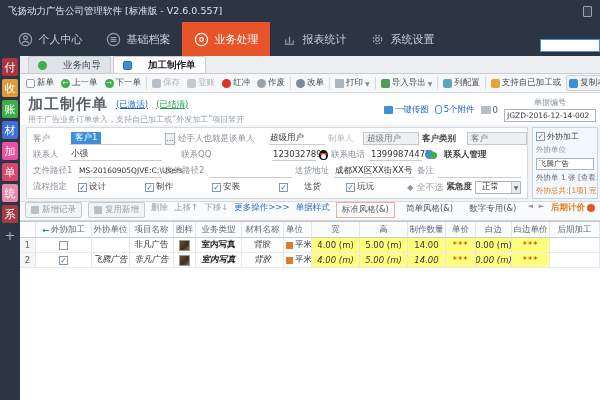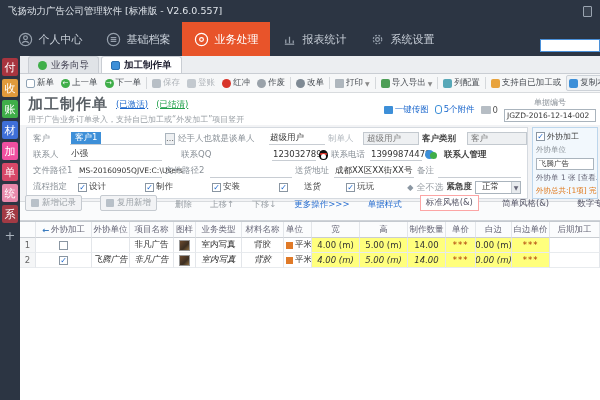--- a/index.html
+++ b/index.html
@@ -22,21 +22,21 @@
 
   
   .workspace{display:flex;height:344px}
   .sidebar{width:20px;background:#2c3543;padding-top:2px;flex:none}
   .side-item{width:16px;height:18px;margin:0 auto 3px auto;color:#fff;display:flex;align-items:center;justify-content:center;font-size:11px;border-radius:2px;cursor:default}
   .side-plus{width:16px;height:16px;margin:4px auto;color:#aab3bd;display:flex;align-items:center;justify-content:center;font-size:13px}
   .main{flex:1;display:flex;flex-direction:column;background:#f2f3f5;min-width:0}
 
   
   .doctabs{height:18px;background:#eceef1;border-bottom:1px solid #c9cdd3;display:flex;align-items:flex-end;padding-left:8px;gap:2px}
-  .doctab{height:17px;padding:4px 9px;display:flex;align-items:center;gap:4px;font-size:9.5px;color:#445;border:1px solid #c9cdd3;border-bottom:none;background:#e0e3e7;border-radius:3px 3px 0 0}
+  .doctab{height:17px;padding:4px 9px;display:flex;align-items:center;gap:16px;font-size:9.5px;color:#445;border:1px solid #c9cdd3;border-bottom:none;background:#e0e3e7;border-radius:3px 3px 0 0}
   .doctab.active{background:#fff;font-weight:bold;color:#223}
   .dt-ic{width:9px;height:9px;border-radius:2px;flex:none}
   .dt-wizard{background:#3fae49;border-radius:50%}
   .dt-doc{background:#3d8fd8;border:1px solid #2a6fb0}
 
   
   .toolbar{height:19px;background:#f6f7f8;border-bottom:1px solid #d8dbde;display:flex;align-items:center;padding:0 4px;gap:3px;font-size:8.5px;color:#4a4f55;white-space:nowrap}
   .tbtn{display:flex;align-items:center;gap:2px;padding:1px 2px;cursor:default}
   .tbtn.boxed{border:1px solid #cdd2d8;background:#f0f2f4;border-radius:2px}
   .tbtn.disabled{color:#b0b5ba}
@@ -101,21 +101,21 @@
   .combo-sm .arr{width:9px;height:11px;background:#e8ebee;border-left:1px solid #c5cbd1;color:#667;font-size:6px;display:flex;align-items:center;justify-content:center}
 
   
   .outpanel{width:66px;flex:none;background:#f2f8fd;border:1px solid #bcd6ec;padding:3px 3px;display:flex;flex-direction:column;gap:3px;font-size:8px;color:#444;overflow:hidden}
   .outpanel .row{display:flex;align-items:center;gap:2px;white-space:nowrap}
   .out-input{flex:1;height:12px;border:1px solid #aab4bd;background:#fff;display:flex;align-items:center;padding:0 2px;font-size:7.5px;min-width:0}
   .out-link{color:#667;font-size:7.5px}
   .out-total{color:#e07a1e;font-size:7.5px;white-space:nowrap}
 
   
-  .gridbar{height:20px;background:#fafbfc;border-top:1px solid #d8dbde;border-bottom:1px solid #cfd3d8;display:flex;align-items:flex-end;padding:9px 5px;gap:18px;font-size:8.5px;white-space:nowrap}
+  .gridbar{height:20px;background:#fafbfc;border-top:1px solid #d8dbde;border-bottom:1px solid #cfd3d8;display:flex;align-items:flex-start;padding:0 5px;gap:6px;font-size:8.5px;white-space:nowrap}
   .gbtn{border:1px solid #c5cad0;background:#f2f3f5;color:#9aa0a6;padding:1px 5px;display:flex;gap:3px;align-items:center;border-radius:2px}
   .gbtn .bic{width:8px;height:8px;background:#b8c0c8;border-radius:1px}
   .gtxt{color:#9aa0a6}
   .glink{color:#2a6fd0}
   .stab{padding:1px 5px;color:#556}
   .stab.active{border:1px solid #fca5a5;background:#fff}
   .garrow{color:#99a;font-size:7px}
   .postprice{margin-left:auto;color:#e07a1e;font-weight:bold;display:flex;align-items:center;gap:2px}
   .pp-dot{width:8px;height:8px;border-radius:50%;background:#e8542a}
 
@@ -126,21 +126,21 @@
   .g-h .cell{color:#667;font-size:8.5px;border-bottom:1px solid #c9cdd2;background:#fbfcfd}
   .g-r{height:15px}
   .cell{border-right:1px solid #e3e6ea;border-bottom:1px solid #e8ebee;display:flex;align-items:center;justify-content:center;font-size:8.5px;overflow:hidden;white-space:nowrap;flex:none}
   .c-num{width:16px;background:#f5f6f7;color:#666}
   .c-out{width:56px}.c-co{width:38px}.c-prj{width:44px}.c-pic{width:22px}
   .c-biz{width:46px}.c-mat{width:42px}.c-unit{width:28px;justify-content:flex-start;padding-left:2px}
   .c-w{width:48px}.c-h{width:48px}.c-qty{width:38px}.c-pr{width:30px}
   .c-mg{width:36px}.c-mp{width:38px}.c-post{flex:1;min-width:0}
   .yellow{background:#ffff7d}
   .stars{color:#aa3300;letter-spacing:1px}
-  .bizname{font-weight:normal;color:#222}
+  .bizname{font-weight:bold;color:#222}
   .it{font-style:italic}
   .hdr-arrow{color:#3a7bbf;font-weight:bold;margin-right:2px}
   .unit-sq{width:7px;height:7px;background:#e07a28;margin-right:2px;flex:none}
   .pic-thumb{width:11px;height:11px;background:linear-gradient(135deg,#6b4a2e 0%,#3c2f22 60%,#8a6a3c 100%);border:1px solid #999;flex:none}
   .g-fill{flex:1;background:#fff}
 </style>
 </head>
 <body>
 
 <div class="app">

